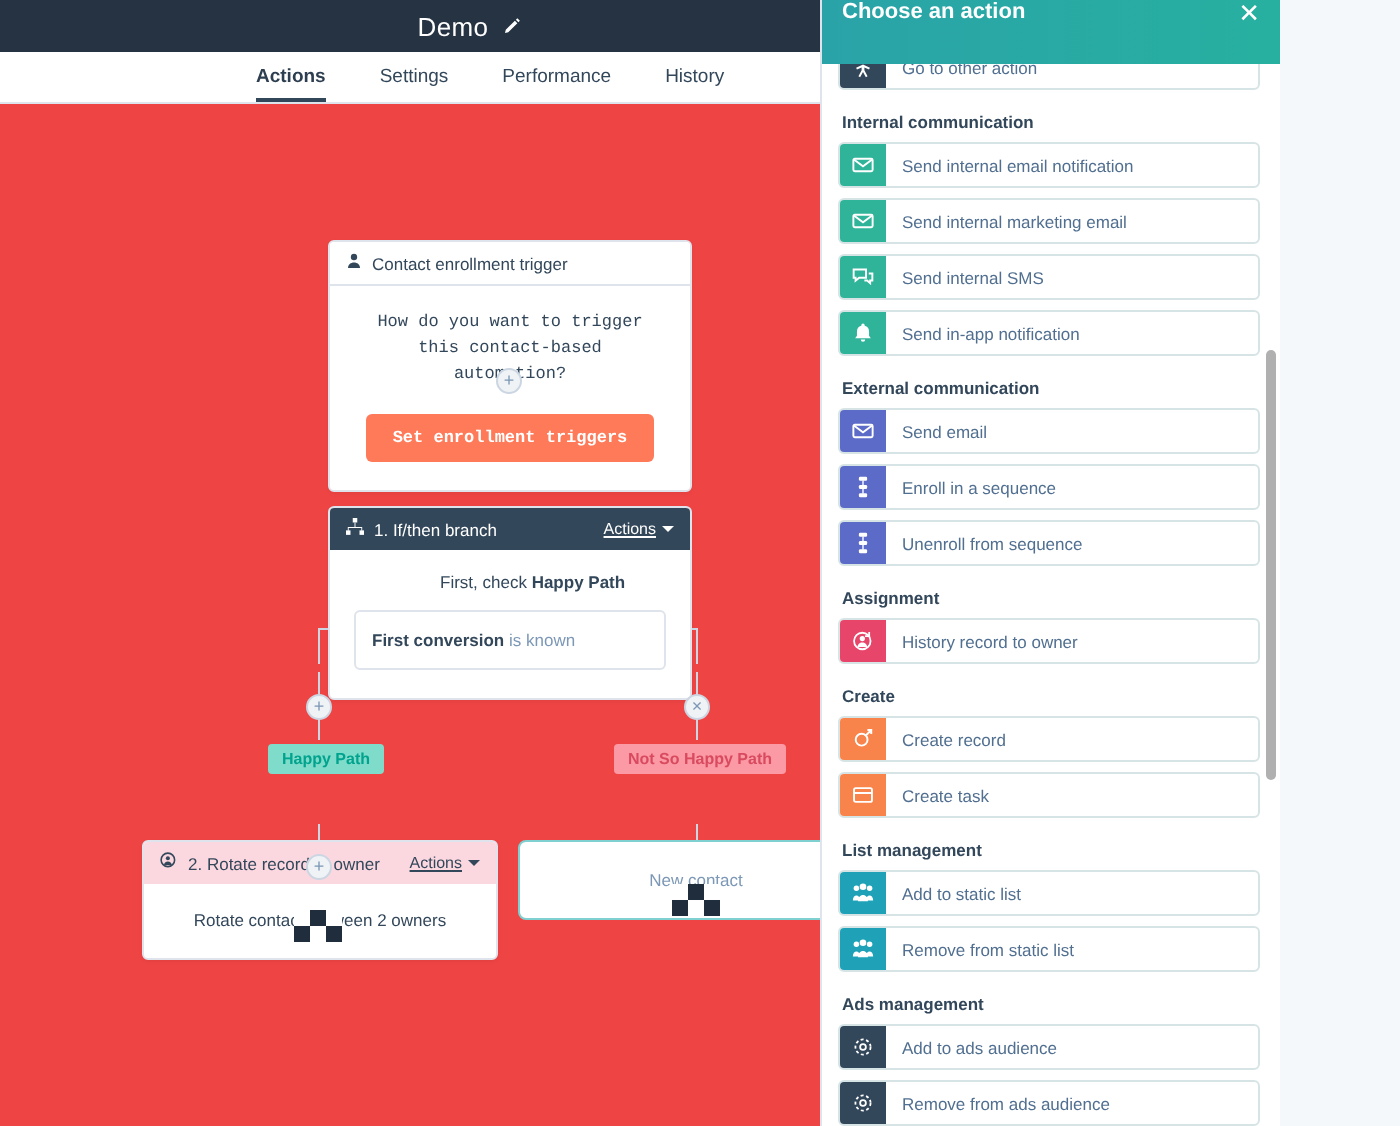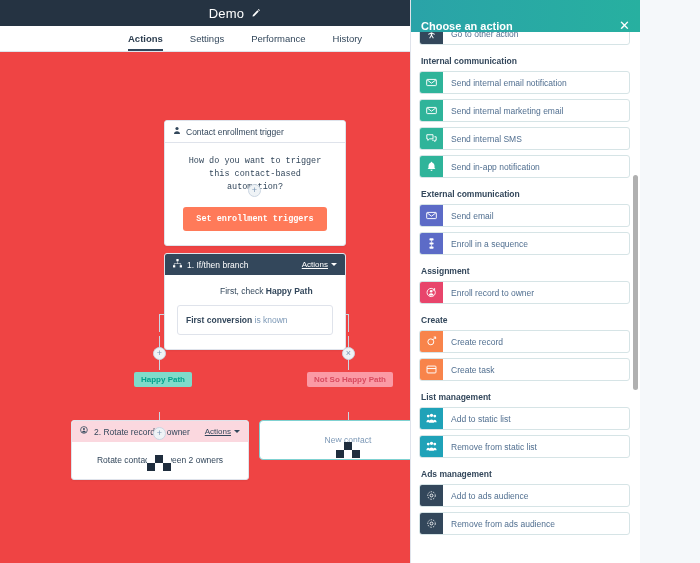--- a/index.html
+++ b/index.html
@@ -130,21 +130,21 @@
 
   
   #panel {
     position: absolute; right: 0; top: 0; width: 230px; height: 563px;
     background: #ffffff; border-left: 1px solid #dfe3eb;
     display: flex; flex-direction: column;
   }
   #panel-head {
     height: 32px; flex: 0 0 32px;
     background: linear-gradient(90deg,#2aa3a8 0%,#27b0a0 100%);
-    display: flex; align-items: flex-end; padding: 0 10px;
+    display: flex; align-items: flex-start; padding: 0 10px;
   }
   #panel-head .ph-title { flex: 1; color: #ffffff; font-size: 11px; font-weight: 700; }
   #panel-close { color: #ffffff; font-size: 13px; cursor: pointer; line-height: 1; }
 
   #panel-body {
     flex: 1; overflow: hidden; position: relative;
     padding: 0 10px 0 8px;
   }
   #panel-scroll { position: relative; margin-top: -10px; }
 
@@ -382,32 +382,44 @@
             <svg viewBox="0 0 16 16" fill="#ffffff">
                 <rect x="5" y="0.5" width="6" height="3" rx="1"></rect>
                 <rect x="5" y="6.5" width="6" height="3" rx="1"></rect>
                 <rect x="5" y="12.5" width="6" height="3" rx="1"></rect>
                 <rect x="7.5" y="3.2" width="1" height="3.6"></rect>
                 <rect x="7.5" y="9.2" width="1" height="3.6"></rect>
               </svg>
           </div>
           <div class="lbl">Enroll in a sequence</div>
         </div>
+        <div class="action-item">
+          <div class="ico blue">
+            <svg viewBox="0 0 16 16" fill="#ffffff">
+                <rect x="5" y="0.5" width="6" height="3" rx="1"></rect>
+                <rect x="5" y="6.5" width="6" height="3" rx="1"></rect>
+                <rect x="5" y="12.5" width="6" height="3" rx="1"></rect>
+                <rect x="7.5" y="3.2" width="1" height="3.6"></rect>
+                <rect x="7.5" y="9.2" width="1" height="3.6"></rect>
+              </svg>
+          </div>
+          <div class="lbl">Unenroll from sequence</div>
+        </div>
 
         <div class="sec-label">Assignment</div>
         <div class="action-item">
           <div class="ico pink">
             <svg viewBox="0 0 16 16" fill="none" stroke="#ffffff" stroke-width="1.3">
                 <circle cx="7.5" cy="8" r="6"></circle>
                 <circle cx="7.5" cy="6.2" r="1.9" fill="#ffffff" stroke="none"></circle>
                 <path d="M4 12.4c0-2 1.6-3.3 3.5-3.3s3.5 1.3 3.5 3.3" fill="#ffffff" stroke="none"></path>
                 <path d="M12.5 1.5v3h-3"></path>
               </svg>
           </div>
-          <div class="lbl">Enroll record to owner</div>
+          <div class="lbl">History record to owner</div>
         </div>
 
         <div class="sec-label">Create</div>
         <div class="action-item">
           <div class="ico orange">
             <svg viewBox="0 0 16 16" fill="none" stroke="#ffffff" stroke-width="1.4">
                 <circle cx="7" cy="8.5" r="4.3"></circle>
                 <path d="M10.2 5.3 14 1.5M11.2 1.5H14v2.8"></path>
               </svg>
           </div>

